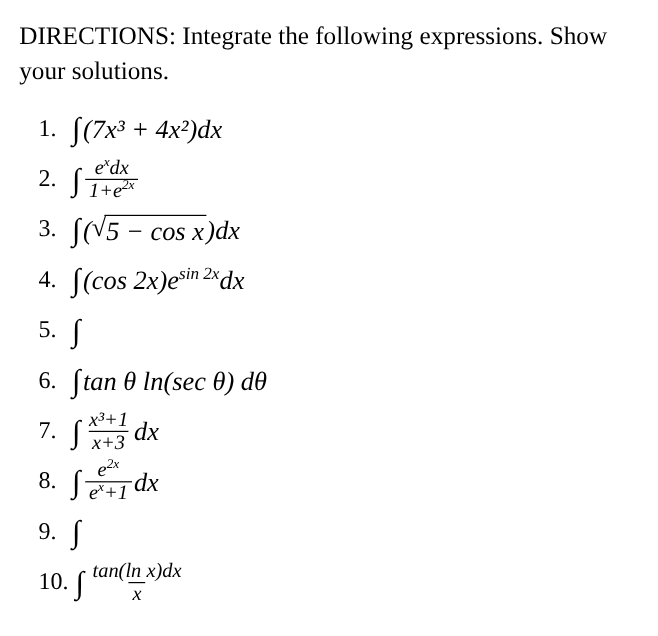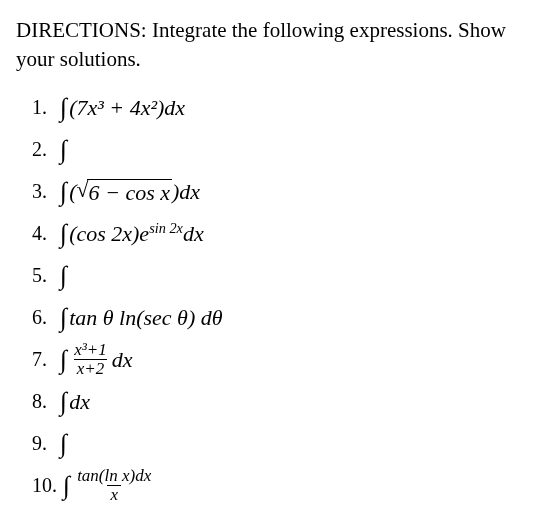--- a/index.html
+++ b/index.html
@@ -88,30 +88,34 @@
       <span class="num">1.</span>
       <span class="expr">
         <span class="int">∫</span>
         <span>(7x³ + 4x²)dx</span>
       </span>
     </div>
     <div class="problem">
       <span class="num">2.</span>
       <span class="expr">
         <span class="int">∫</span>
+        <span class="frac">
+          <span class="top">e<sup>x</sup>dx</span>
+          <span class="bot">1+e<sup>2x</sup></span>
+        </span>
       </span>
     </div>
     <div class="problem">
       <span class="num">3.</span>
       <span class="expr">
         <span class="int">∫</span>
         <span>(</span>
         <span class="sqrt">
           <span class="sqrt-sym">√</span>
-          <span class="sqrt-body">6 − cos x</span>
+          <span class="sqrt-body">5 − cos x</span>
         </span>
         <span>)dx</span>
       </span>
     </div>
     <div class="problem">
       <span class="num">4.</span>
       <span class="expr">
         <span class="int">∫</span>
         <span>(cos 2x)e<sup>sin 2x</sup>dx</span>
       </span>
@@ -128,29 +132,33 @@
         <span class="int">∫</span>
         <span>tan θ ln(sec θ) dθ</span>
       </span>
     </div>
     <div class="problem">
       <span class="num">7.</span>
       <span class="expr">
         <span class="int">∫</span>
         <span class="frac">
           <span class="top">x³+1</span>
-          <span class="bot">x+2</span>
+          <span class="bot">x+3</span>
         </span>
         <span> dx</span>
       </span>
     </div>
     <div class="problem">
       <span class="num">8.</span>
       <span class="expr">
         <span class="int">∫</span>
+        <span class="frac">
+          <span class="top">e<sup>2x</sup></span>
+          <span class="bot">e<sup>x</sup>+1</span>
+        </span>
         <span> dx</span>
       </span>
     </div>
     <div class="problem">
       <span class="num">9.</span>
       <span class="expr">
         <span class="int">∫</span>
       </span>
     </div>
     <div class="problem">

